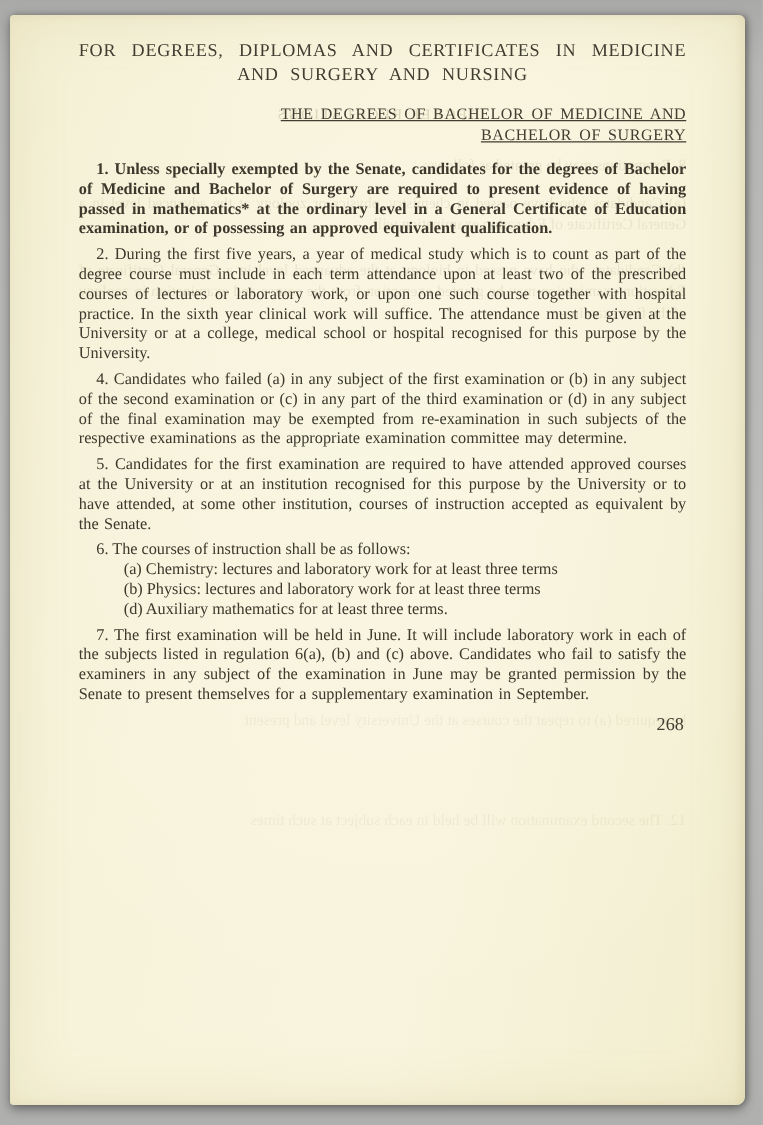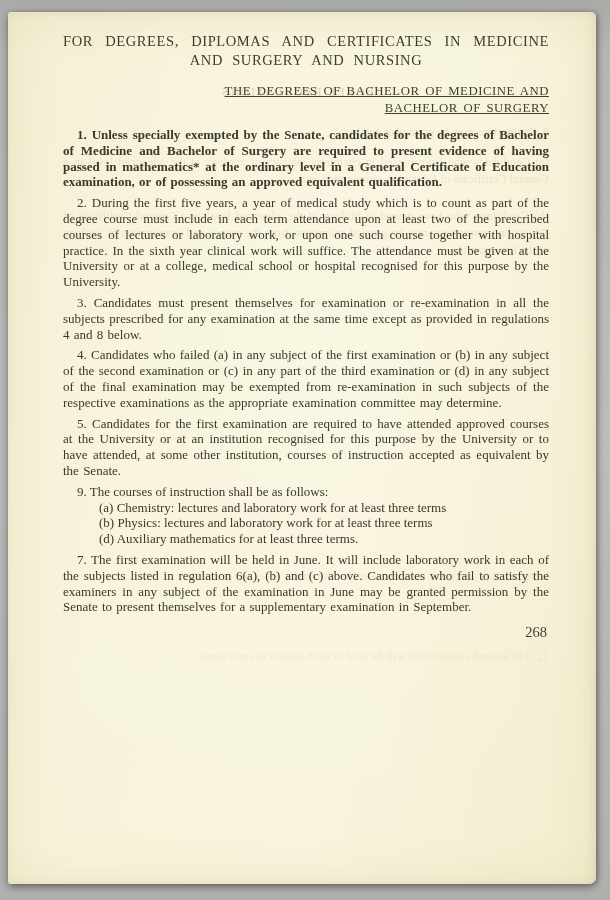--- a/index.html
+++ b/index.html
@@ -81,26 +81,25 @@
         <div class="l2">AND SURGERY AND NURSING</div>
       </div>
 
       <div class="sect">
         <div>THE DEGREES OF BACHELOR OF MEDICINE AND</div>
         <div>BACHELOR OF SURGERY</div>
       </div>
 
       <p class="para first">1. Unless specially exempted by the Senate, candidates for the degrees of Bachelor of Medicine and Bachelor of Surgery are required to present evidence of having passed in mathematics* at the ordinary level in a General Certificate of Education examination, or of possessing an approved equivalent qualification.</p>
       <p class="para">2. During the first five years, a year of medical study which is to count as part of the degree course must include in each term attendance upon at least two of the prescribed courses of lectures or laboratory work, or upon one such course together with hospital practice.  In the sixth year clinical work will suffice. The attendance must be given at the University or at a college, medical school or hospital recognised for this purpose by the University.</p>
-      <p class="para">3. Candidates must present themselves for examination or re-examination in all the subjects prescribed for any examination at the same time except as provided in regulations 4 and 8 below.</p>
       <p class="para">4. Candidates who failed (a) in any subject of the first examination or (b) in any subject of the second examination or (c) in any part of the third examination or (d) in any subject of the final examination may be exempted from re-examination in such subjects of the respective examinations as the appropriate examination committee may determine.</p>
       <p class="para">5. Candidates for the first examination are required to have attended approved courses at the University or at an institution recognised for this purpose by the University or to have attended, at some other institution, courses of instruction accepted as equivalent by the Senate.</p>
 
       <div>
-        <p class="reg6-intro">9. The courses of instruction shall be as follows:</p>
+        <p class="reg6-intro">6. The courses of instruction shall be as follows:</p>
         <div class="reg6-item">(a) Chemistry: lectures and laboratory work for at least three terms</div>
         <div class="reg6-item">(b) Physics: lectures and laboratory work for at least three terms</div>
         <div class="reg6-item">(d) Auxiliary mathematics for at least three terms.</div>
       </div>
 
       <p class="para">7. The first examination will be held in June.  It will include laboratory work in each of the subjects listed in regulation 6(a), (b) and (c) above.  Candidates who fail to satisfy the examiners in any subject of the examination in June may be granted permission by the Senate to present themselves for a supplementary examination in September.</p>
 
 
       <div class="pagenum">268</div>
     </div>

